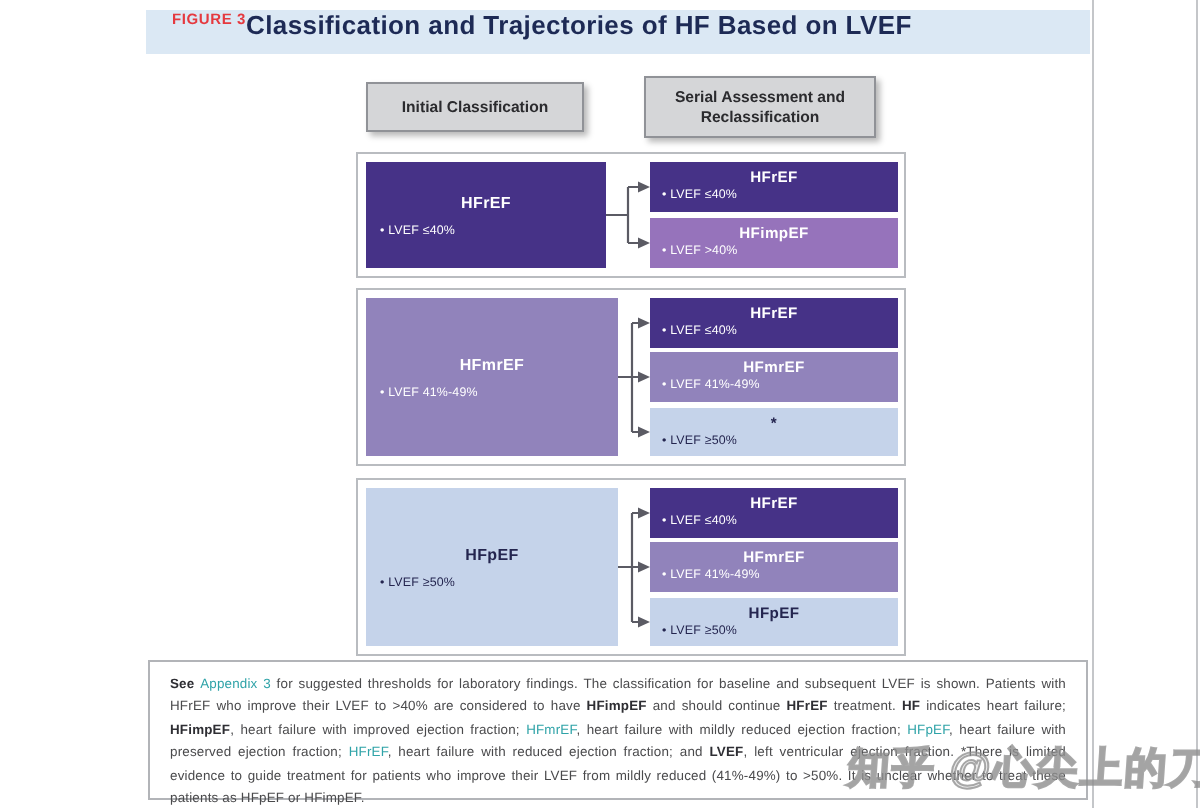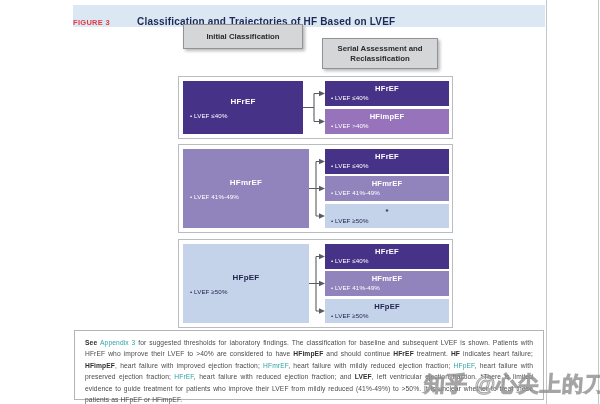--- a/index.html
+++ b/index.html
@@ -5,32 +5,32 @@
   html,body{margin:0;padding:0;}
   body{
     width:600px;height:404px;position:relative;overflow:hidden;
     background:#ffffff;font-family:"Liberation Sans",sans-serif;
     -webkit-font-smoothing:antialiased;
   }
   .vline{position:absolute;top:0;bottom:0;width:1px;background:#c4c6c9;}
   
   .title-bar{
     position:absolute;left:73px;top:5px;width:472px;height:22px;
-    background:#dbe8f4;display:flex;align-items:flex-end;box-sizing:border-box;
+    background:#dbe8f4;display:flex;align-items:flex-start;padding-left:13px;box-sizing:border-box;
   }
   .fig-label{color:#e5393f;font-weight:bold;font-size:7.5px;letter-spacing:.3px;}
-  .fig-title{color:#1d2a55;font-weight:bold;font-size:10px;margin-left:27px;letter-spacing:.2px;}
+  .fig-title{color:#1d2a55;font-weight:bold;font-size:13px;margin-left:0;letter-spacing:.2px;}
   
   .col-head{
     position:absolute;background:#d5d6d8;border:1px solid #909297;
     box-shadow:2px 2px 3px rgba(0,0,0,.28);
     display:flex;align-items:center;justify-content:center;text-align:center;
     font-weight:bold;color:#2b2b2e;font-size:7.8px;line-height:1.25;box-sizing:border-box;
   }
-  #head-initial{left:183px;top:24px;width:120px;height:25px;}
+  #head-initial{left:183px;top:41px;width:109px;height:25px;}
   #head-serial{left:322px;top:38px;width:116px;height:31px;padding:0 6px;}
   
   .row-frame{
     position:absolute;left:178px;width:275px;
     border:1px solid #b9bcc0;background:#fff;box-sizing:border-box;
   }
   #row0{top:76px;height:63px;}
   #row1{top:144px;height:89px;}
   #row2{top:239px;height:89px;}
   .hfbox{position:absolute;box-sizing:border-box;}

